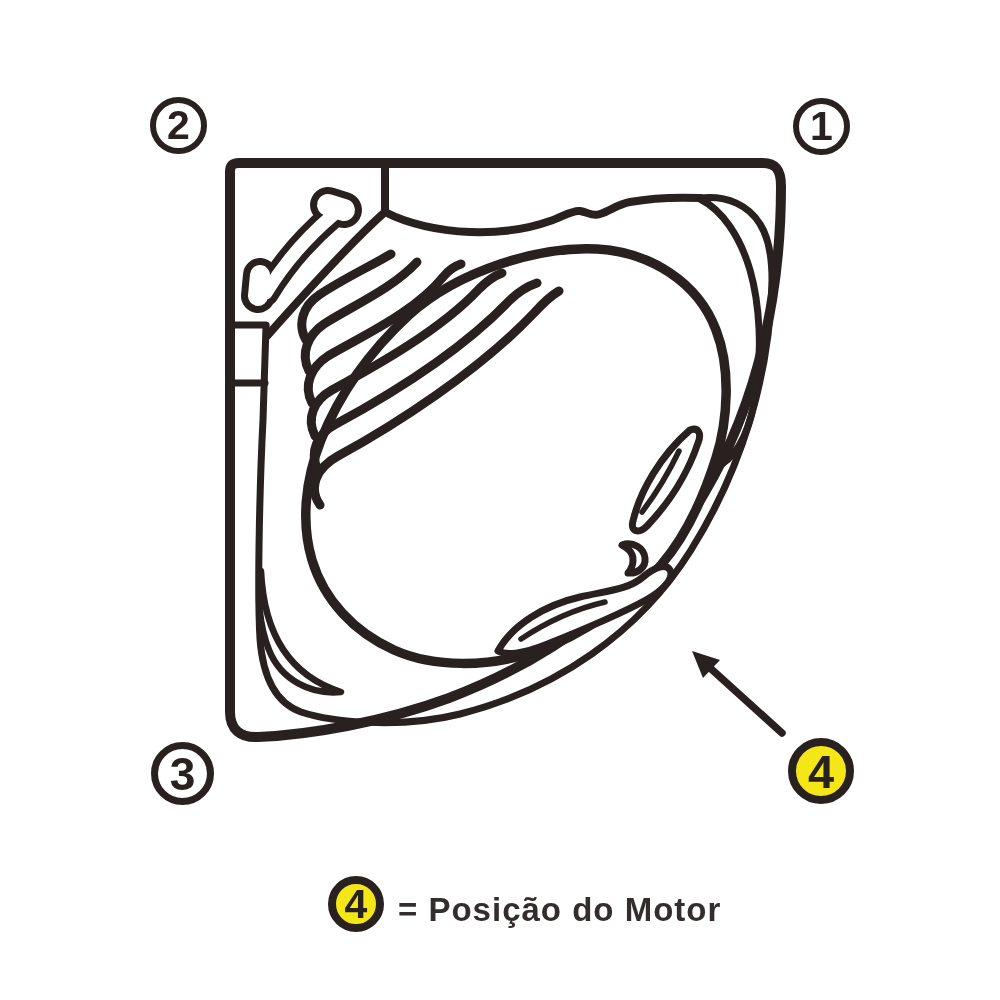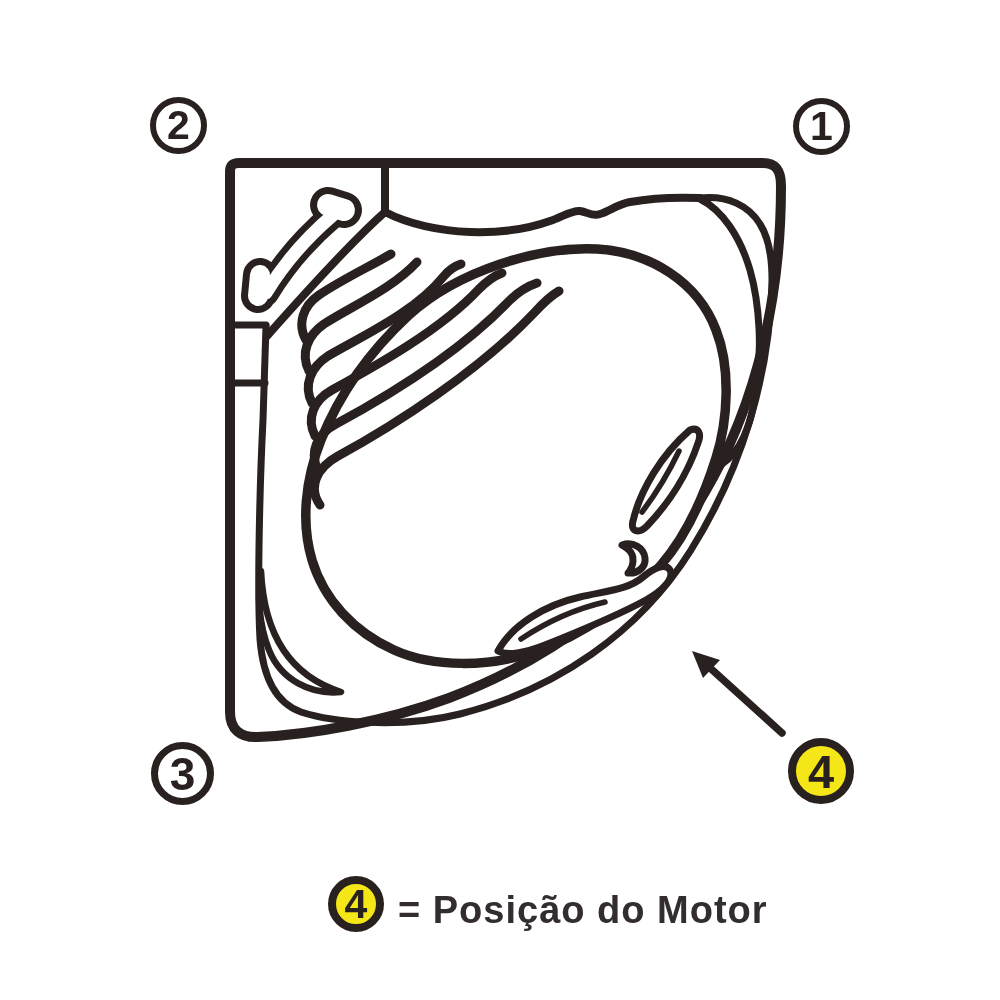--- a/index.html
+++ b/index.html
@@ -34,21 +34,21 @@
     position:absolute;left:328px;top:876px;
     display:flex;align-items:center;gap:14px;
   }
   .legend .marker-inline{
     position:static;width:56px;height:56px;font-size:41px;
     border-radius:50%;display:flex;align-items:center;justify-content:center;
     background:var(--accent-yellow);border:8px solid var(--ink);
     color:var(--ink);font-weight:700;
   }
   .legend .legend-label{
-    color:var(--legend-text);font-size:38px;font-weight:700;letter-spacing:1px;
+    color:var(--legend-text);font-size:33px;font-weight:700;letter-spacing:1px;
     white-space:nowrap;
     margin-top:12px;
   }
 </style>
 </head>
 <body>
 
 <div class="stage">
 
   <svg width="1000" height="1000" viewBox="0 0 1000 1000">

